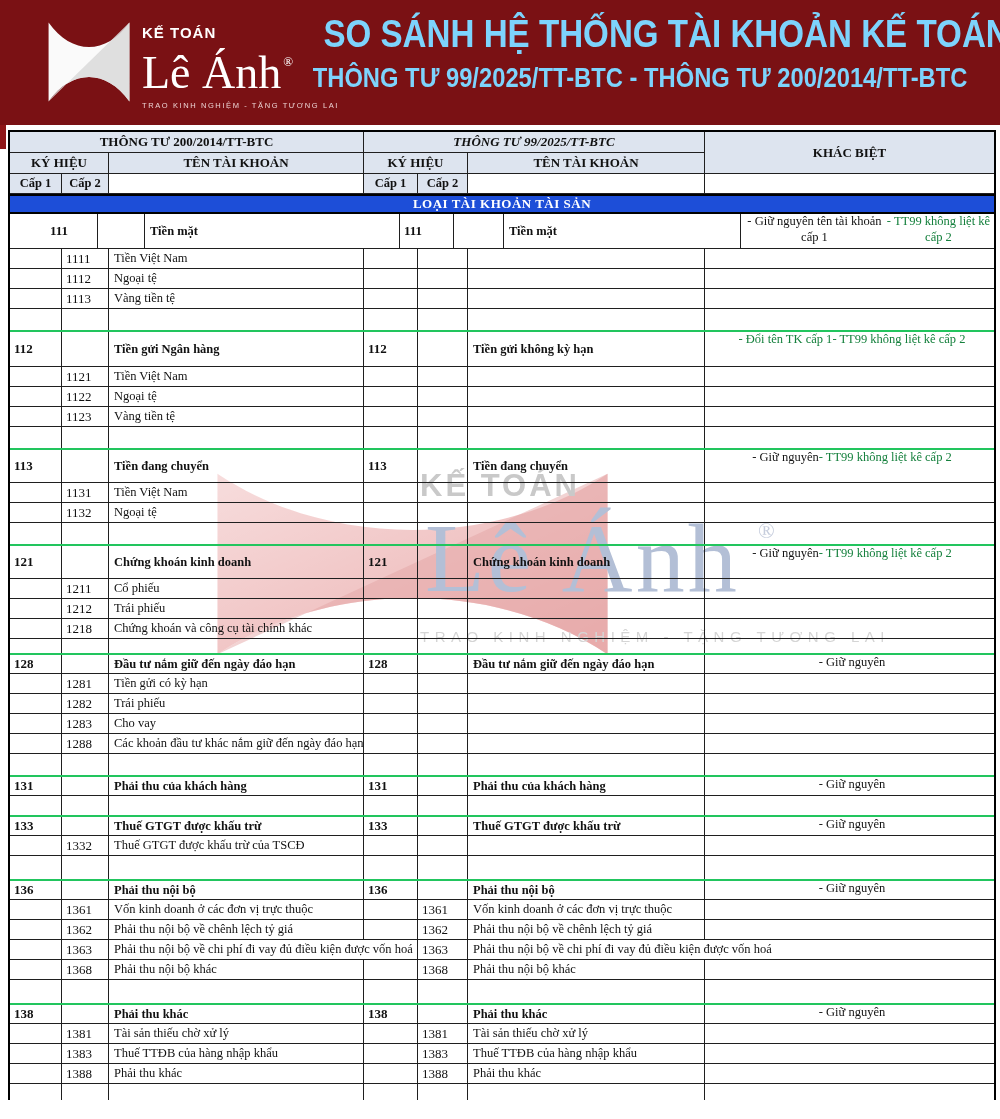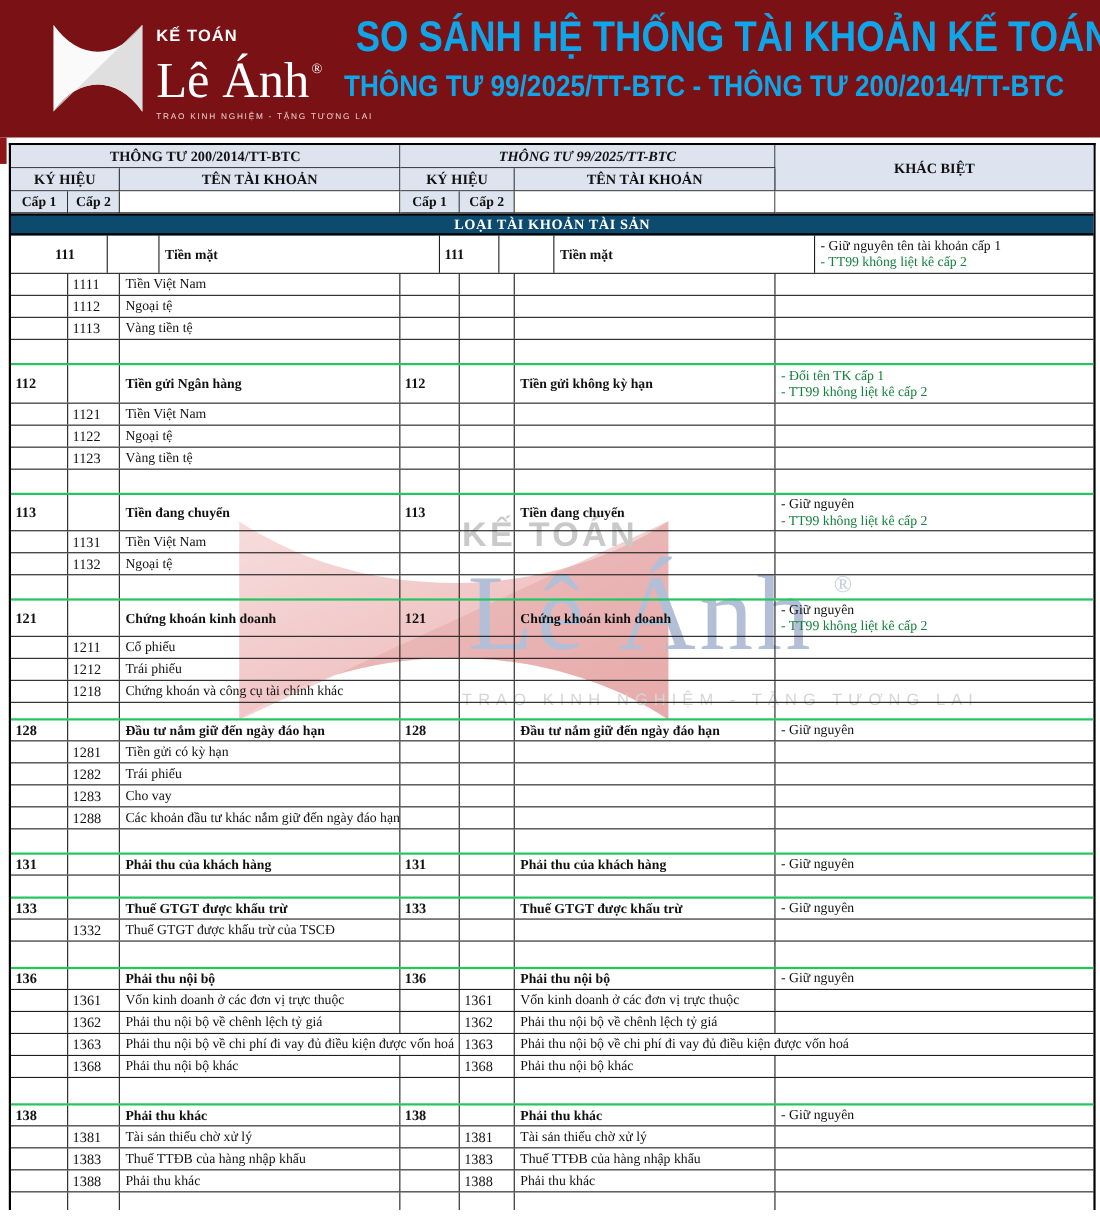--- a/index.html
+++ b/index.html
@@ -10,21 +10,21 @@
   .banner{position:absolute;left:0;top:0;width:1000px;height:125px;background:#7a1114;z-index:3;}
   .logo{position:absolute;left:46px;top:20px;display:flex;align-items:flex-start;}
   .logo svg{width:86px;height:84px;display:block;}
   .logo-text{margin-left:10px;color:#fff;}
   .brand-top{font-family:"Liberation Sans","DejaVu Sans",sans-serif;font-weight:700;
              font-size:15px;letter-spacing:1px;margin-top:4px;}
   .brand-name{font-size:46px;line-height:46px;font-weight:400;margin-top:-2px;}
   .brand-name .reg{font-size:13px;vertical-align:22px;margin-left:2px;}
   .brand-tagline{font-family:"Liberation Sans","DejaVu Sans",sans-serif;font-size:7.5px;
              letter-spacing:1.6px;color:#ecd2d2;margin-top:5px;white-space:nowrap;}
-  .titles{position:absolute;left:270px;top:12px;width:712px;text-align:center;color:#0ea5e9;
+  .titles{position:absolute;left:270px;top:12px;width:712px;text-align:center;color:#7dd3fc;
           font-family:"Liberation Sans","DejaVu Sans",sans-serif;}
   .b-title{font-size:39px;font-weight:700;white-space:nowrap;transform:scaleX(.85);transform-origin:center;}
   .b-subtitle{font-size:27px;font-weight:600;white-space:nowrap;transform:scaleX(.88);
               transform-origin:center;margin-top:7px;}
   .red-notch{position:absolute;left:0;top:125px;width:6px;height:24px;background:#8f1618;z-index:3;}
 
   
   .watermark{position:absolute;left:0;top:0;width:1000px;height:1119px;z-index:0;pointer-events:none;}
   .wm-bowtie{position:absolute;left:205px;top:468px;width:415px;height:192px;opacity:.5;}
   .wm-ketoan{position:absolute;left:420px;top:468px;font-family:"Liberation Sans","DejaVu Sans",sans-serif;
@@ -50,34 +50,34 @@
   .h-ky1{grid-column:1/3;grid-row:2;}
   .h-ten1{grid-column:3;grid-row:2;}
   .h-ky2{grid-column:4/6;grid-row:2;}
   .h-ten2{grid-column:6;grid-row:2;}
   .h-c1a{grid-column:1;grid-row:3;}  .h-c2a{grid-column:2;grid-row:3;}
   .h-bl1{grid-column:3;grid-row:3;}  .h-c1b{grid-column:4;grid-row:3;}
   .h-c2b{grid-column:5;grid-row:3;}  .h-bl2{grid-column:6;grid-row:3;}
   .h-bl3{grid-column:7;grid-row:3;border-right:none;}
   .cap-label{font-size:12.5px;}
 
-  .section-banner{height:16px;background:#0c4a6e;border-top:2px solid #000;border-bottom:2px solid #000;
+  .section-banner{height:16px;background:#1d4ed8;border-top:2px solid #000;border-bottom:2px solid #000;
       color:#fff;font-weight:700;font-size:13px;display:flex;align-items:center;justify-content:center;
       letter-spacing:.5px;}
 
   .t-row{display:grid;grid-template-columns:52px 47px 255px 54px 50px 237px 1fr;
          box-sizing:border-box;border-top:1px solid #1f1f1f;background:transparent;}
   .t-row.thick{border-top:2px solid #22c55e;}
   .t-row.first{border-top:none !important;padding-left:36px;}
   .c{box-sizing:border-box;border-right:1px solid #1f1f1f;display:flex;align-items:center;
      overflow:visible;}
   .c.no-r{border-right:none;}
   .c.num{padding-left:4px;font-size:13px;}
   .c.name{padding-left:5px;white-space:nowrap;position:relative;z-index:1;font-size:12.5px;}
-  .c.diff{padding-left:5px;display:flex;flex-direction:column;justify-content:center;
+  .c.diff{padding-left:5px;display:flex;justify-content:center;
           align-items:flex-start;line-height:15.5px;font-size:12.5px;text-align:center;}
   .t-row.title .num,.t-row.title .name{font-weight:700;}
   .t-row.title .diff{font-weight:400;}
   .red{color:#15803d;}
 </style>
 </head>
 <body>
 
 <div class="page">
 

